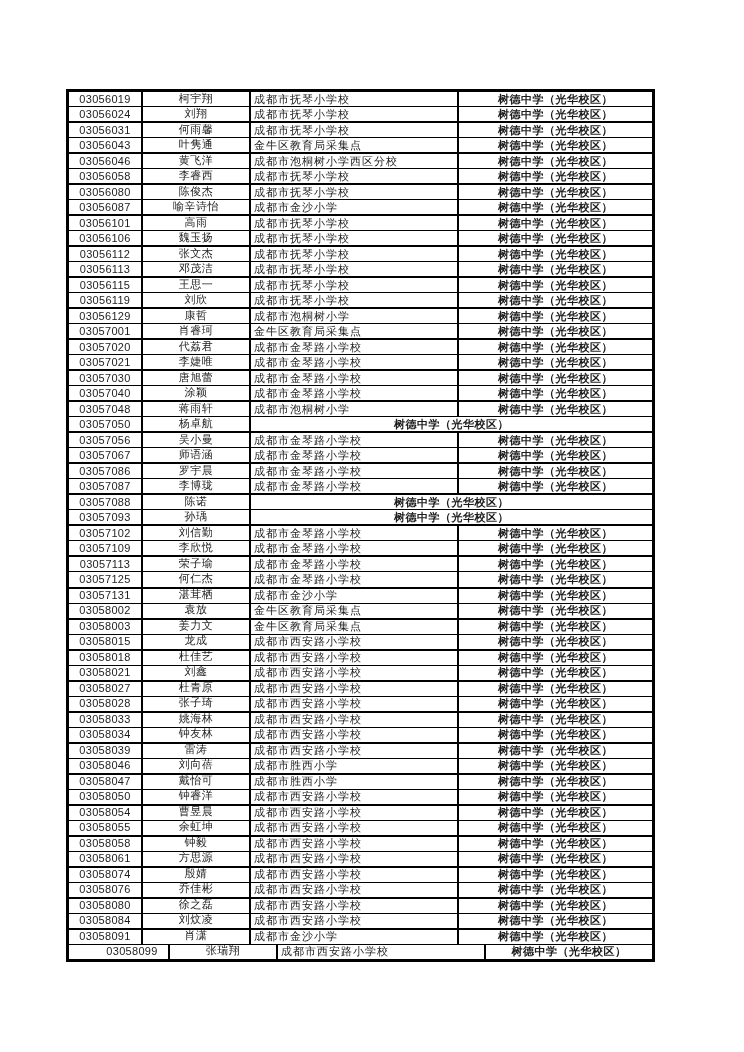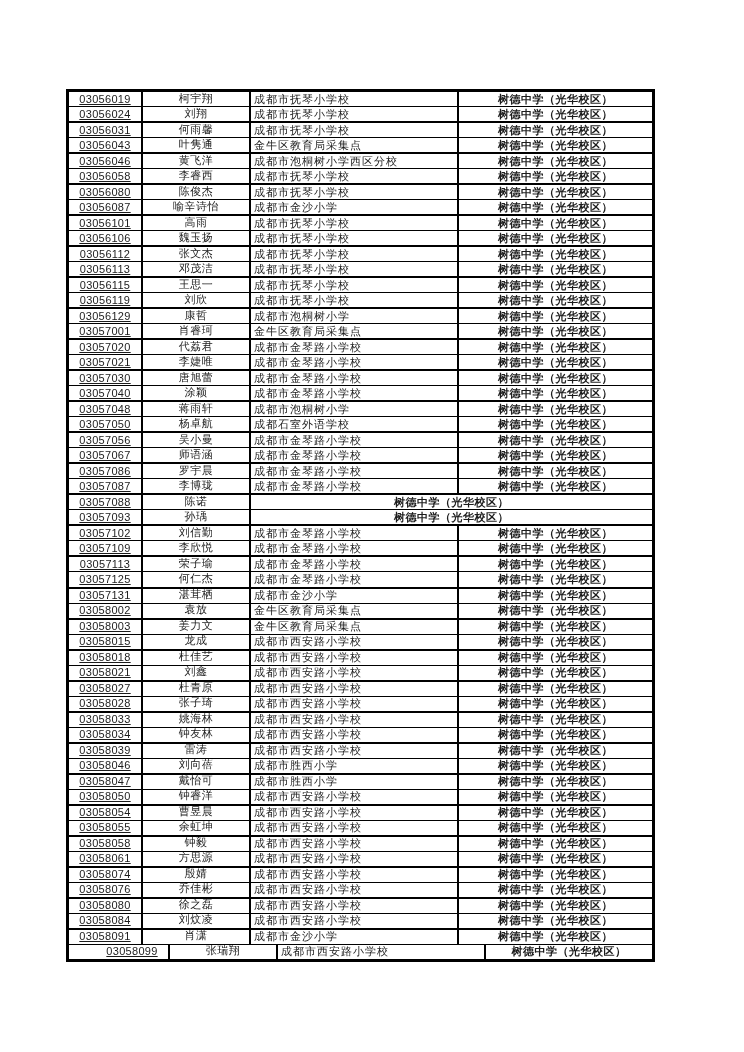--- a/index.html
+++ b/index.html
@@ -52,21 +52,20 @@
     line-height: 1;
     color: #1c1c1c;
     white-space: nowrap;
     overflow: hidden;
   }
   .td.c0 {
     width: 74px;
     font-family: "Liberation Sans", "DejaVu Sans", sans-serif;
     font-size: 11px;
     letter-spacing: 0.3px;
-    text-decoration: underline;
   }
   .td.c1 {
     width: 108px;
     letter-spacing: 0.5px;
     font-family: Liberation Mono, monospace;
   }
   .td.c2 {
     width: 208px;
     justify-content: flex-start;
     padding-left: 3px;
@@ -206,21 +205,20 @@
       </div>
       <div class="tr">
         <div class="td c0">03057048</div>
         <div class="td c1">蒋雨轩</div>
         <div class="td c2">成都市泡桐树小学</div>
         <div class="td c3">树德中学（光华校区）</div>
       </div>
       <div class="tr">
         <div class="td c0">03057050</div>
         <div class="td c1">杨卓航</div>
-        <div class="td c2">成都石室外语学校</div>
         <div class="td c3">树德中学（光华校区）</div>
       </div>
       <div class="tr">
         <div class="td c0">03057056</div>
         <div class="td c1">吴小曼</div>
         <div class="td c2">成都市金琴路小学校</div>
         <div class="td c3">树德中学（光华校区）</div>
       </div>
       <div class="tr">
         <div class="td c0">03057067</div>

